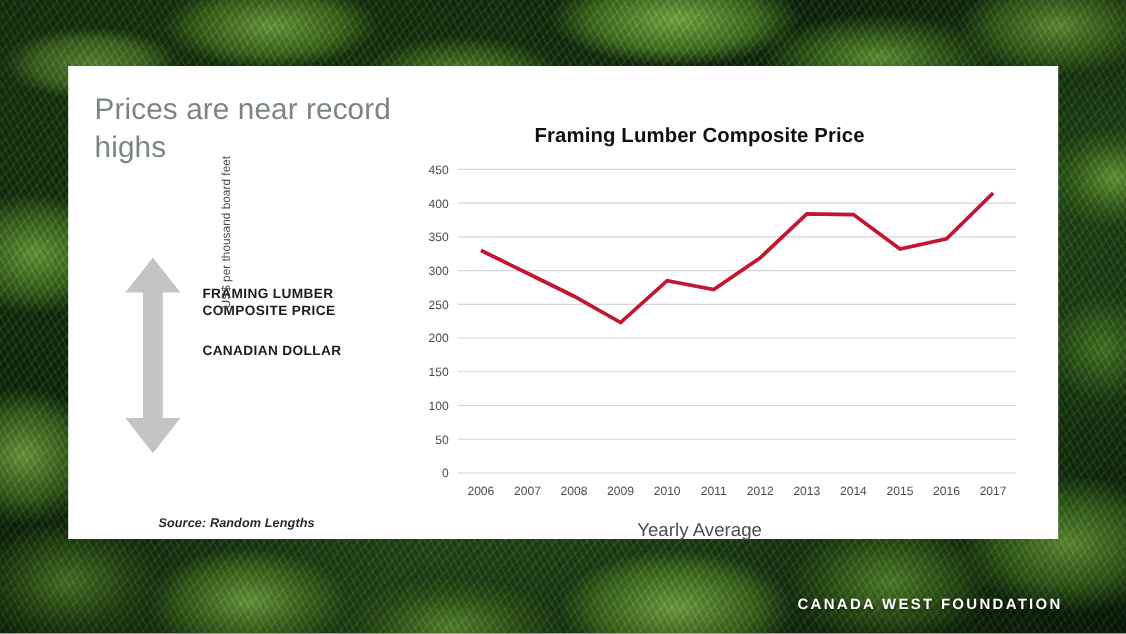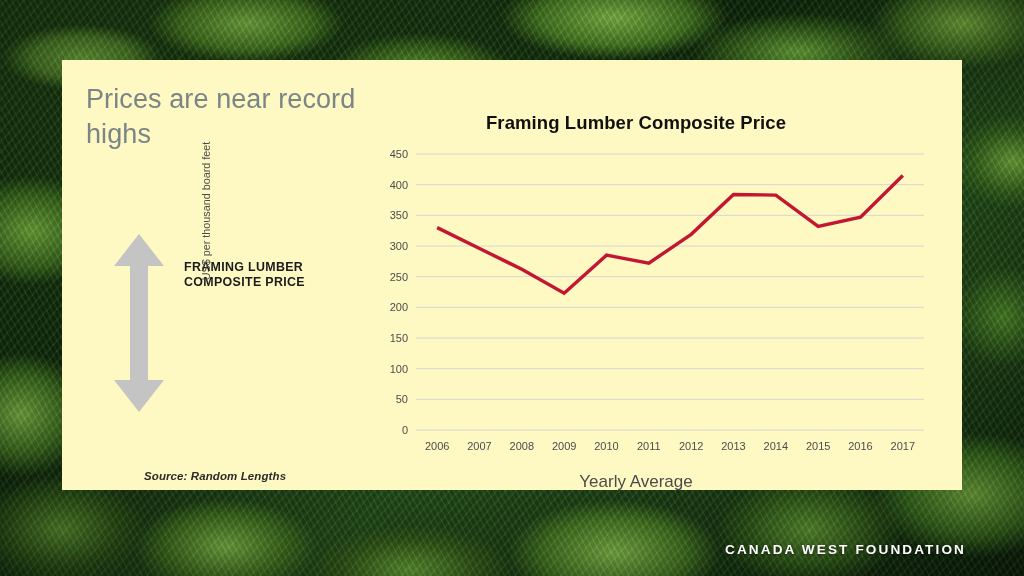--- a/index.html
+++ b/index.html
@@ -50,21 +50,21 @@
   .vignette {
     position: absolute; inset: 0;
     background: radial-gradient(ellipse 85% 80% at 50% 45%, rgba(0,0,0,0) 40%, rgba(0,0,0,0.38) 100%);
   }
 
   
   #card {
     position: absolute;
     left: 62px; top: 60px;
     width: 900px; height: 430px;
-    background: #fef9c3;
+    background: #ffffff;
   }
 
   
   #left-panel {
     position: absolute;
     left: 24px; top: 22px;
     width: 280px; height: 410px;
   }
   #headline {
     font-size: 27px;
@@ -180,20 +180,21 @@
 
       <div id="arrow-block">
 
         <svg class="arrow-graphic" viewBox="0 0 54 182" aria-hidden="true">
           <polygon points="27,2 52,34 36,34 36,148 52,148 27,180 2,148 18,148 18,34 2,34" fill="#c4c4c4"></polygon>
         </svg>
 
         <div class="labels">
           <div class="label-line">FRAMING LUMBER COMPOSITE PRICE</div>
           <div class="label-gap"></div>
+          <div class="label-line">CANADIAN DOLLAR</div>
         </div>
 
       </div>
 
       <div id="source-note">Source: Random Lengths</div>
 
     </div>
 
     <div id="chart-panel">
 

